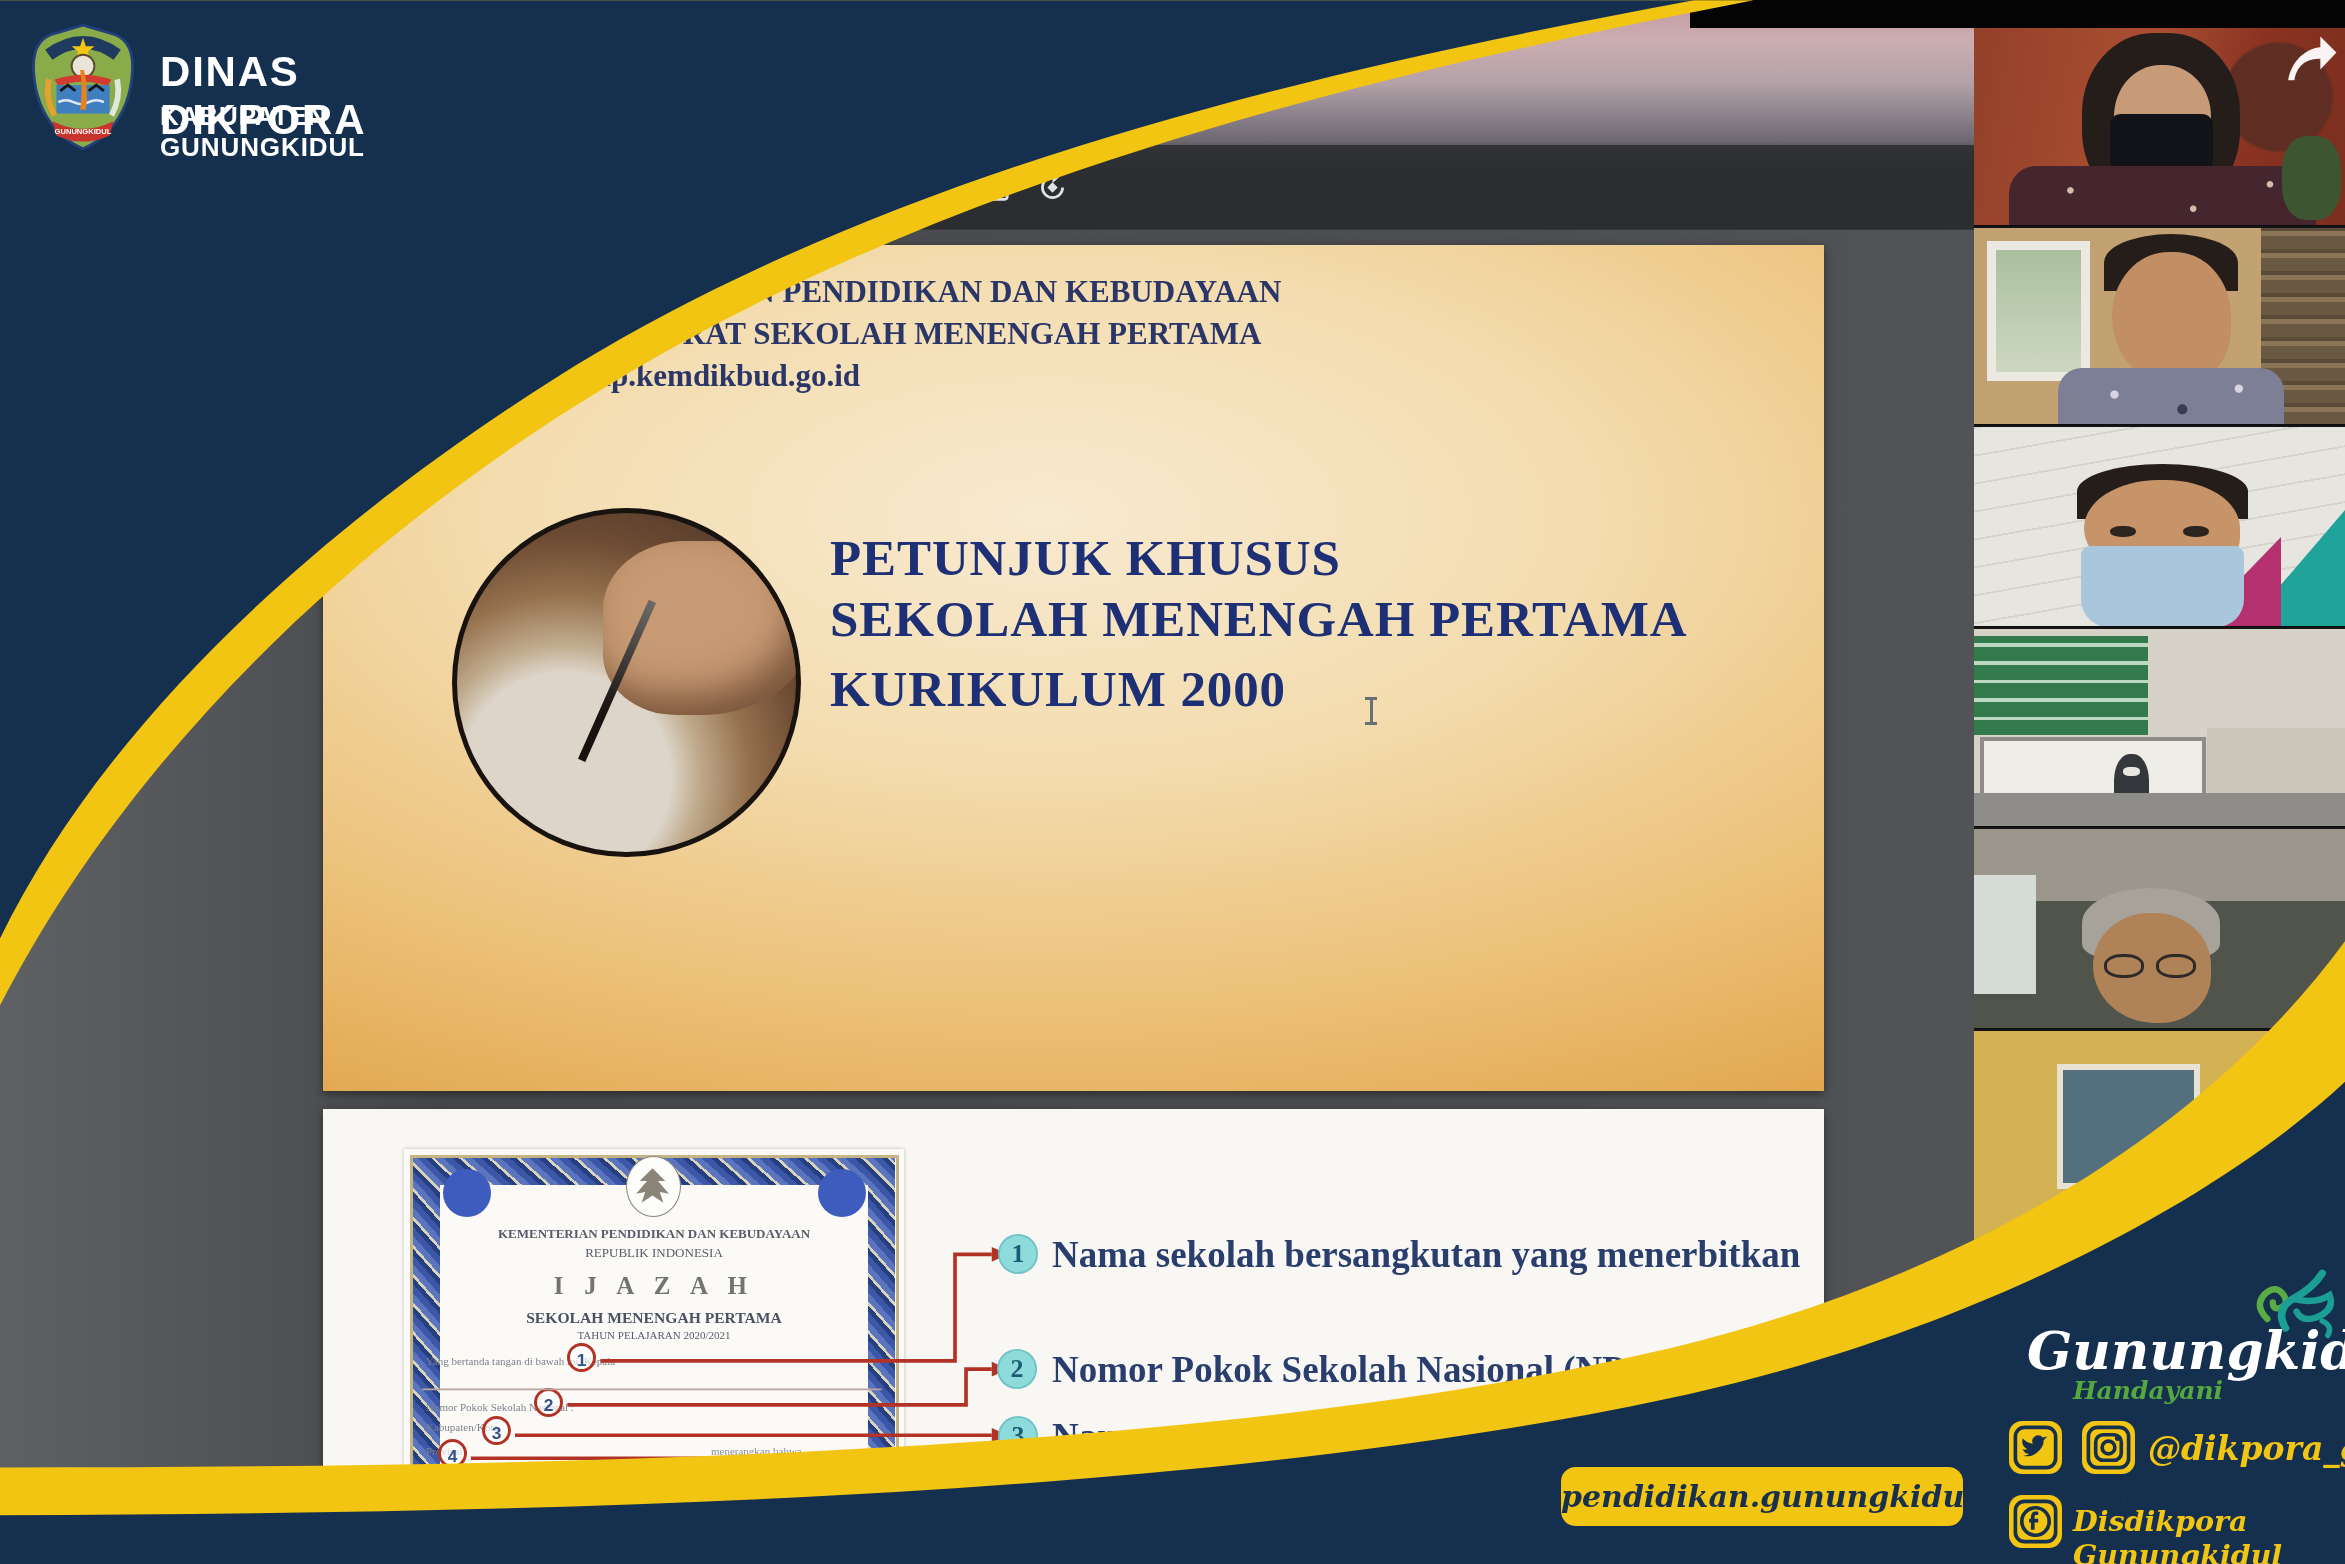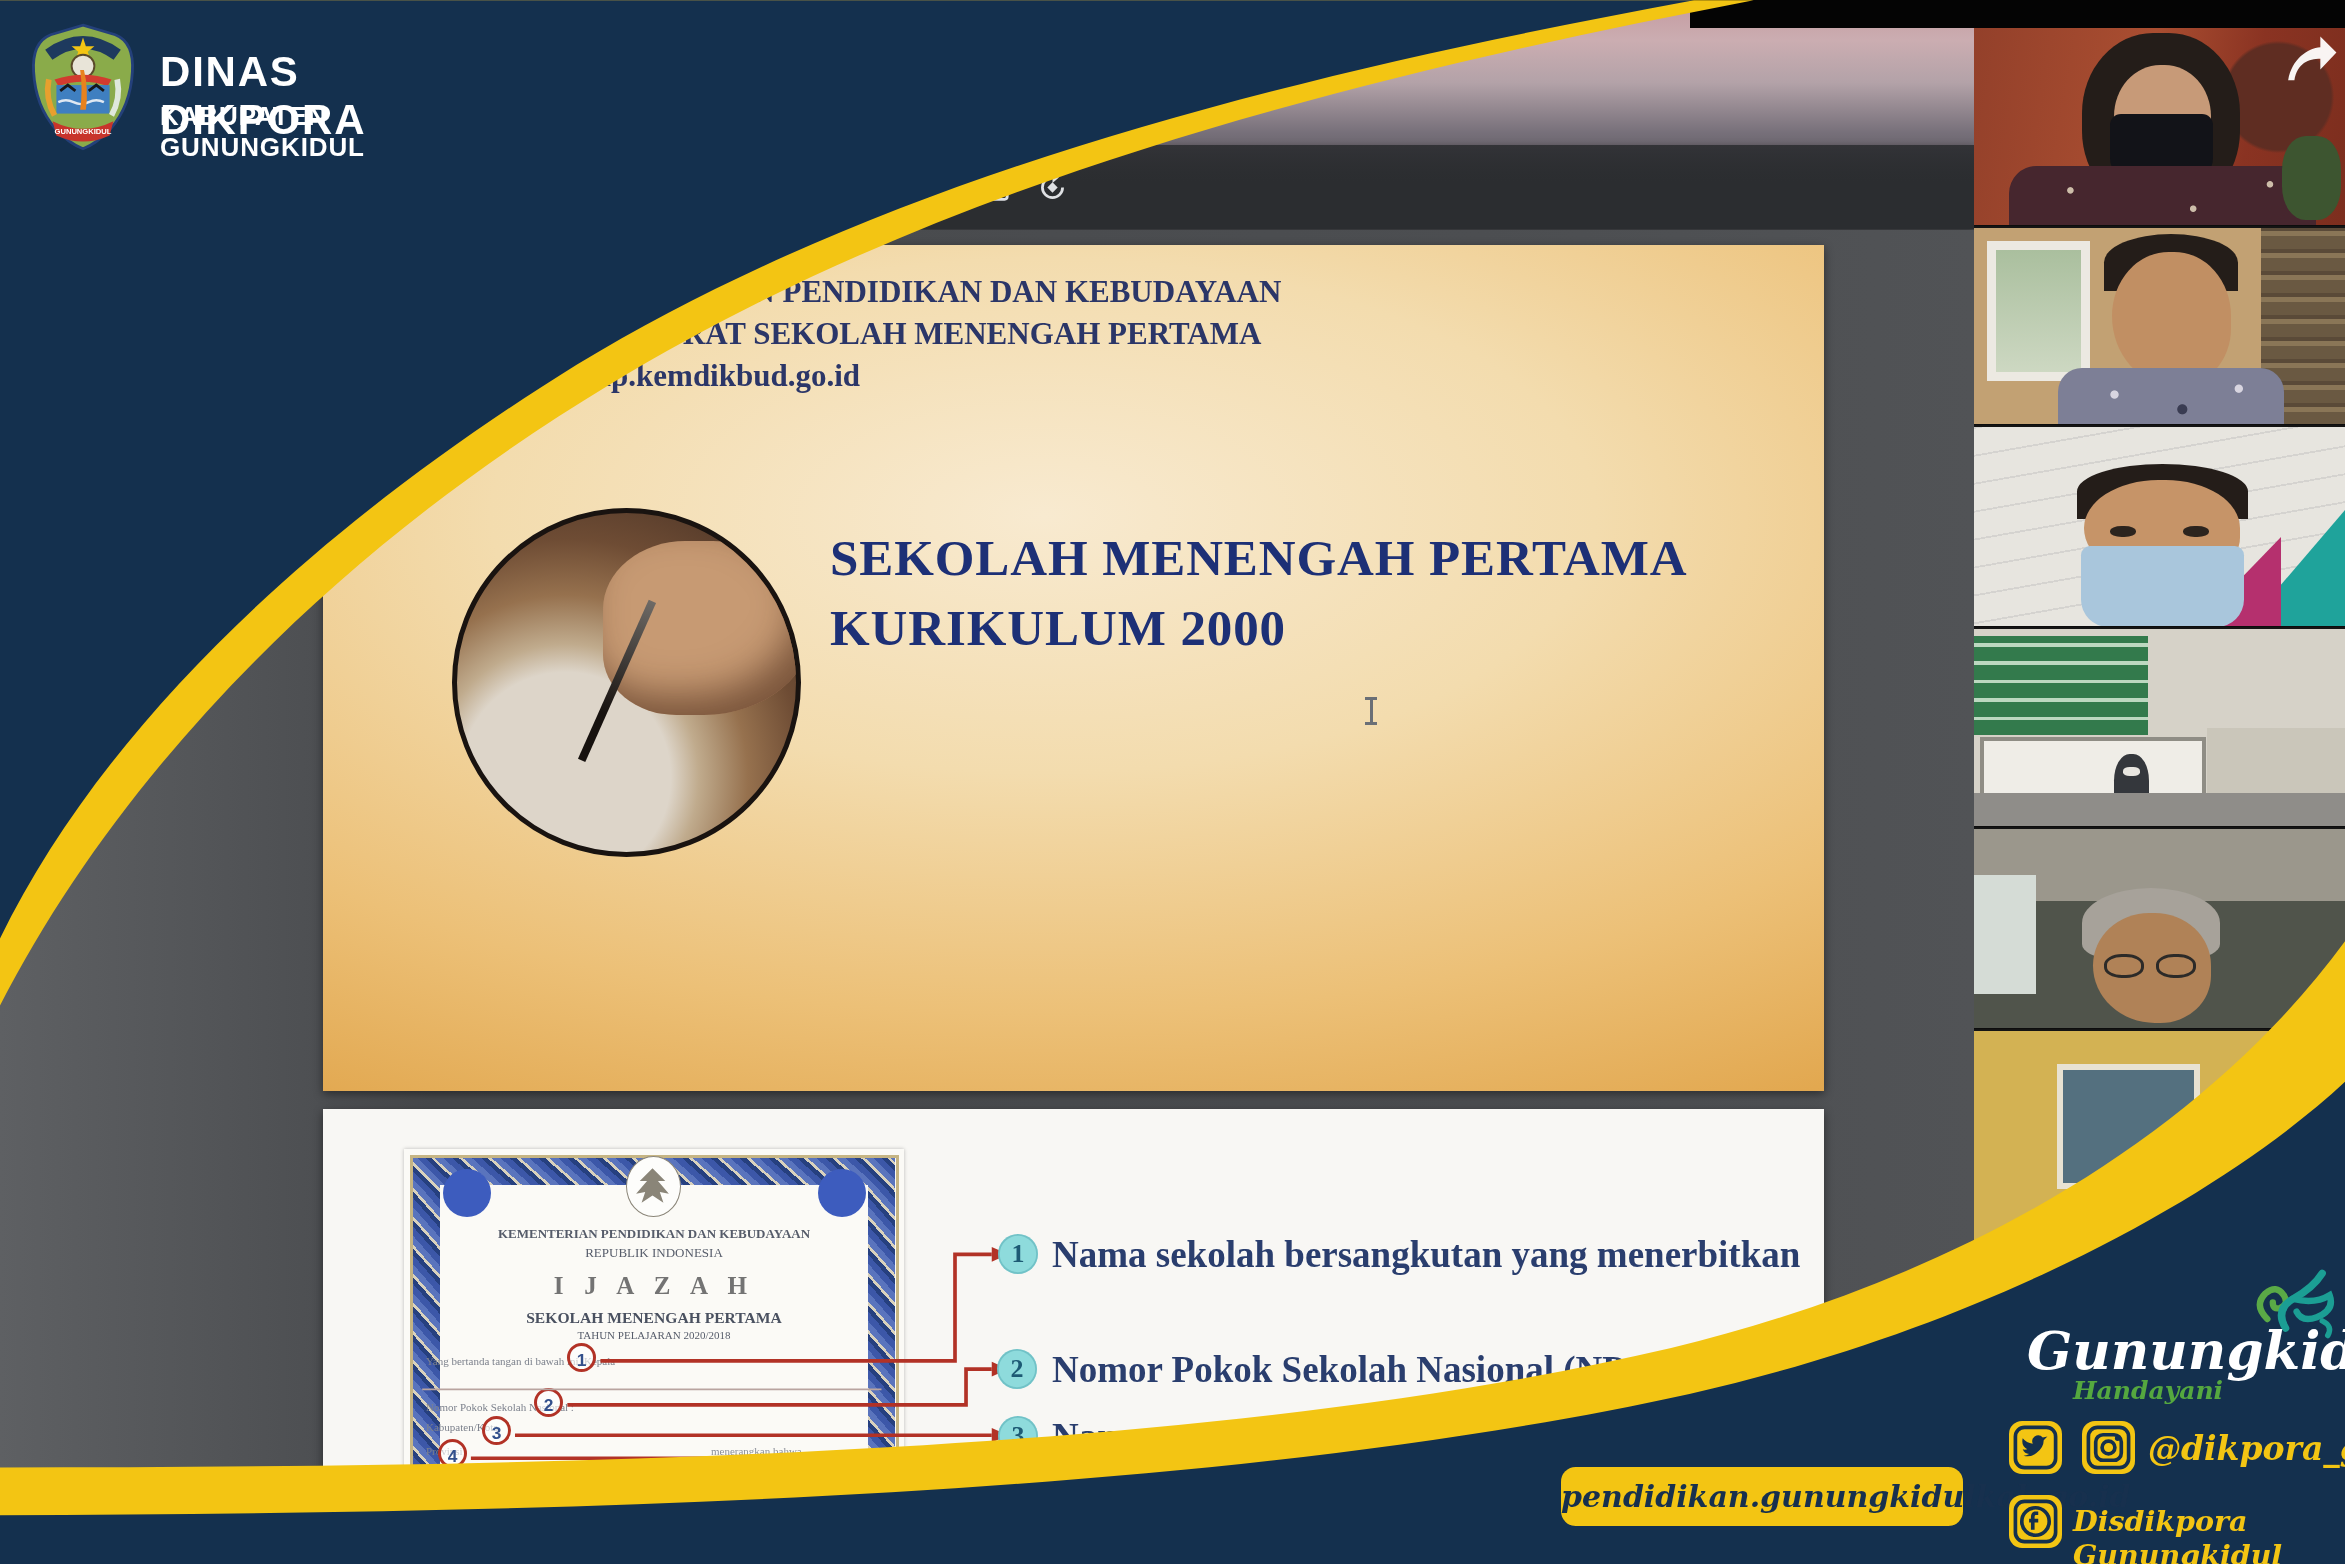--- a/index.html
+++ b/index.html
@@ -153,20 +153,21 @@
     <div class="s1-org">
       <div>KEMENTERIAN PENDIDIKAN DAN KEBUDAYAAN</div>
       <div>DIREKTORAT SEKOLAH MENENGAH PERTAMA</div>
       <div>ditsmp.kemdikbud.go.id</div>
     </div>
     <div id="s1-photo">
       <div class="hand"></div>
         <div class="pen"></div>
     </div>
     <div class="s1-title">
+      <div>PETUNJUK KHUSUS</div>
       <div>SEKOLAH MENENGAH PERTAMA</div>
       <div class="t-last">KURIKULUM 2000</div>
     </div>
     <div id="s1-cursor"></div>
   </div>
 
   <div id="slide2" class="abs">
     <div class="s2-title">
     </div>
 
@@ -177,21 +178,21 @@
       <div class="cert-corner" style="left:414px; top:20px;"></div>
       <div id="cert-garuda">
         <svg width="51" height="57" viewBox="0 0 56 62">
           <path d="M28,12 L14,26 L22,26 L10,40 L20,38 L16,50 L28,42 L40,50 L36,38 L46,40 L34,26 L42,26 Z" fill="#8a8578"></path>
         </svg>
       </div>
       <div class="cert-c" style="top:77px; font-size:13px; font-weight:bold;">KEMENTERIAN PENDIDIKAN DAN KEBUDAYAAN</div>
       <div class="cert-c" style="top:96px; font-size:13px; font-weight:normal;">REPUBLIK INDONESIA</div>
       <div class="cert-c" style="top:123px; font-size:25px; font-weight:bold; letter-spacing:7.3px; color:#737373;">I J A Z A H</div>
       <div class="cert-c" style="top:160px; font-size:15.6px; font-weight:bold; color:#4a5160;">SEKOLAH MENENGAH PERTAMA</div>
-      <div class="cert-c" style="top:180px; font-size:11px;">TAHUN PELAJARAN 2020/2018</div>
+      <div class="cert-c" style="top:180px; font-size:11px;">TAHUN PELAJARAN 2020/2021</div>
 
       <div class="cert-field-label" style="left:22px; top:206px;">Yang bertanda tangan di bawah ini, Kepala</div>
       <div class="cert-field-label" style="left:22px; top:252px;">Nomor Pokok Sekolah Nasional :</div>
       <div class="cert-field-label" style="left:22px; top:272px;">Kabupaten/Kota</div>
       <div class="cert-field-label" style="left:22px; top:296px;">Provinsi</div>
       <div class="cert-note" style="left:275px; top:296px;">menerangkan bahwa</div>
 
       <div class="cert-num" style="left:163px; top:194px;">1</div>
       <div class="cert-num" style="left:130px; top:239px;">2</div>
       <div class="cert-num" style="left:78px; top:267px;">3</div>

